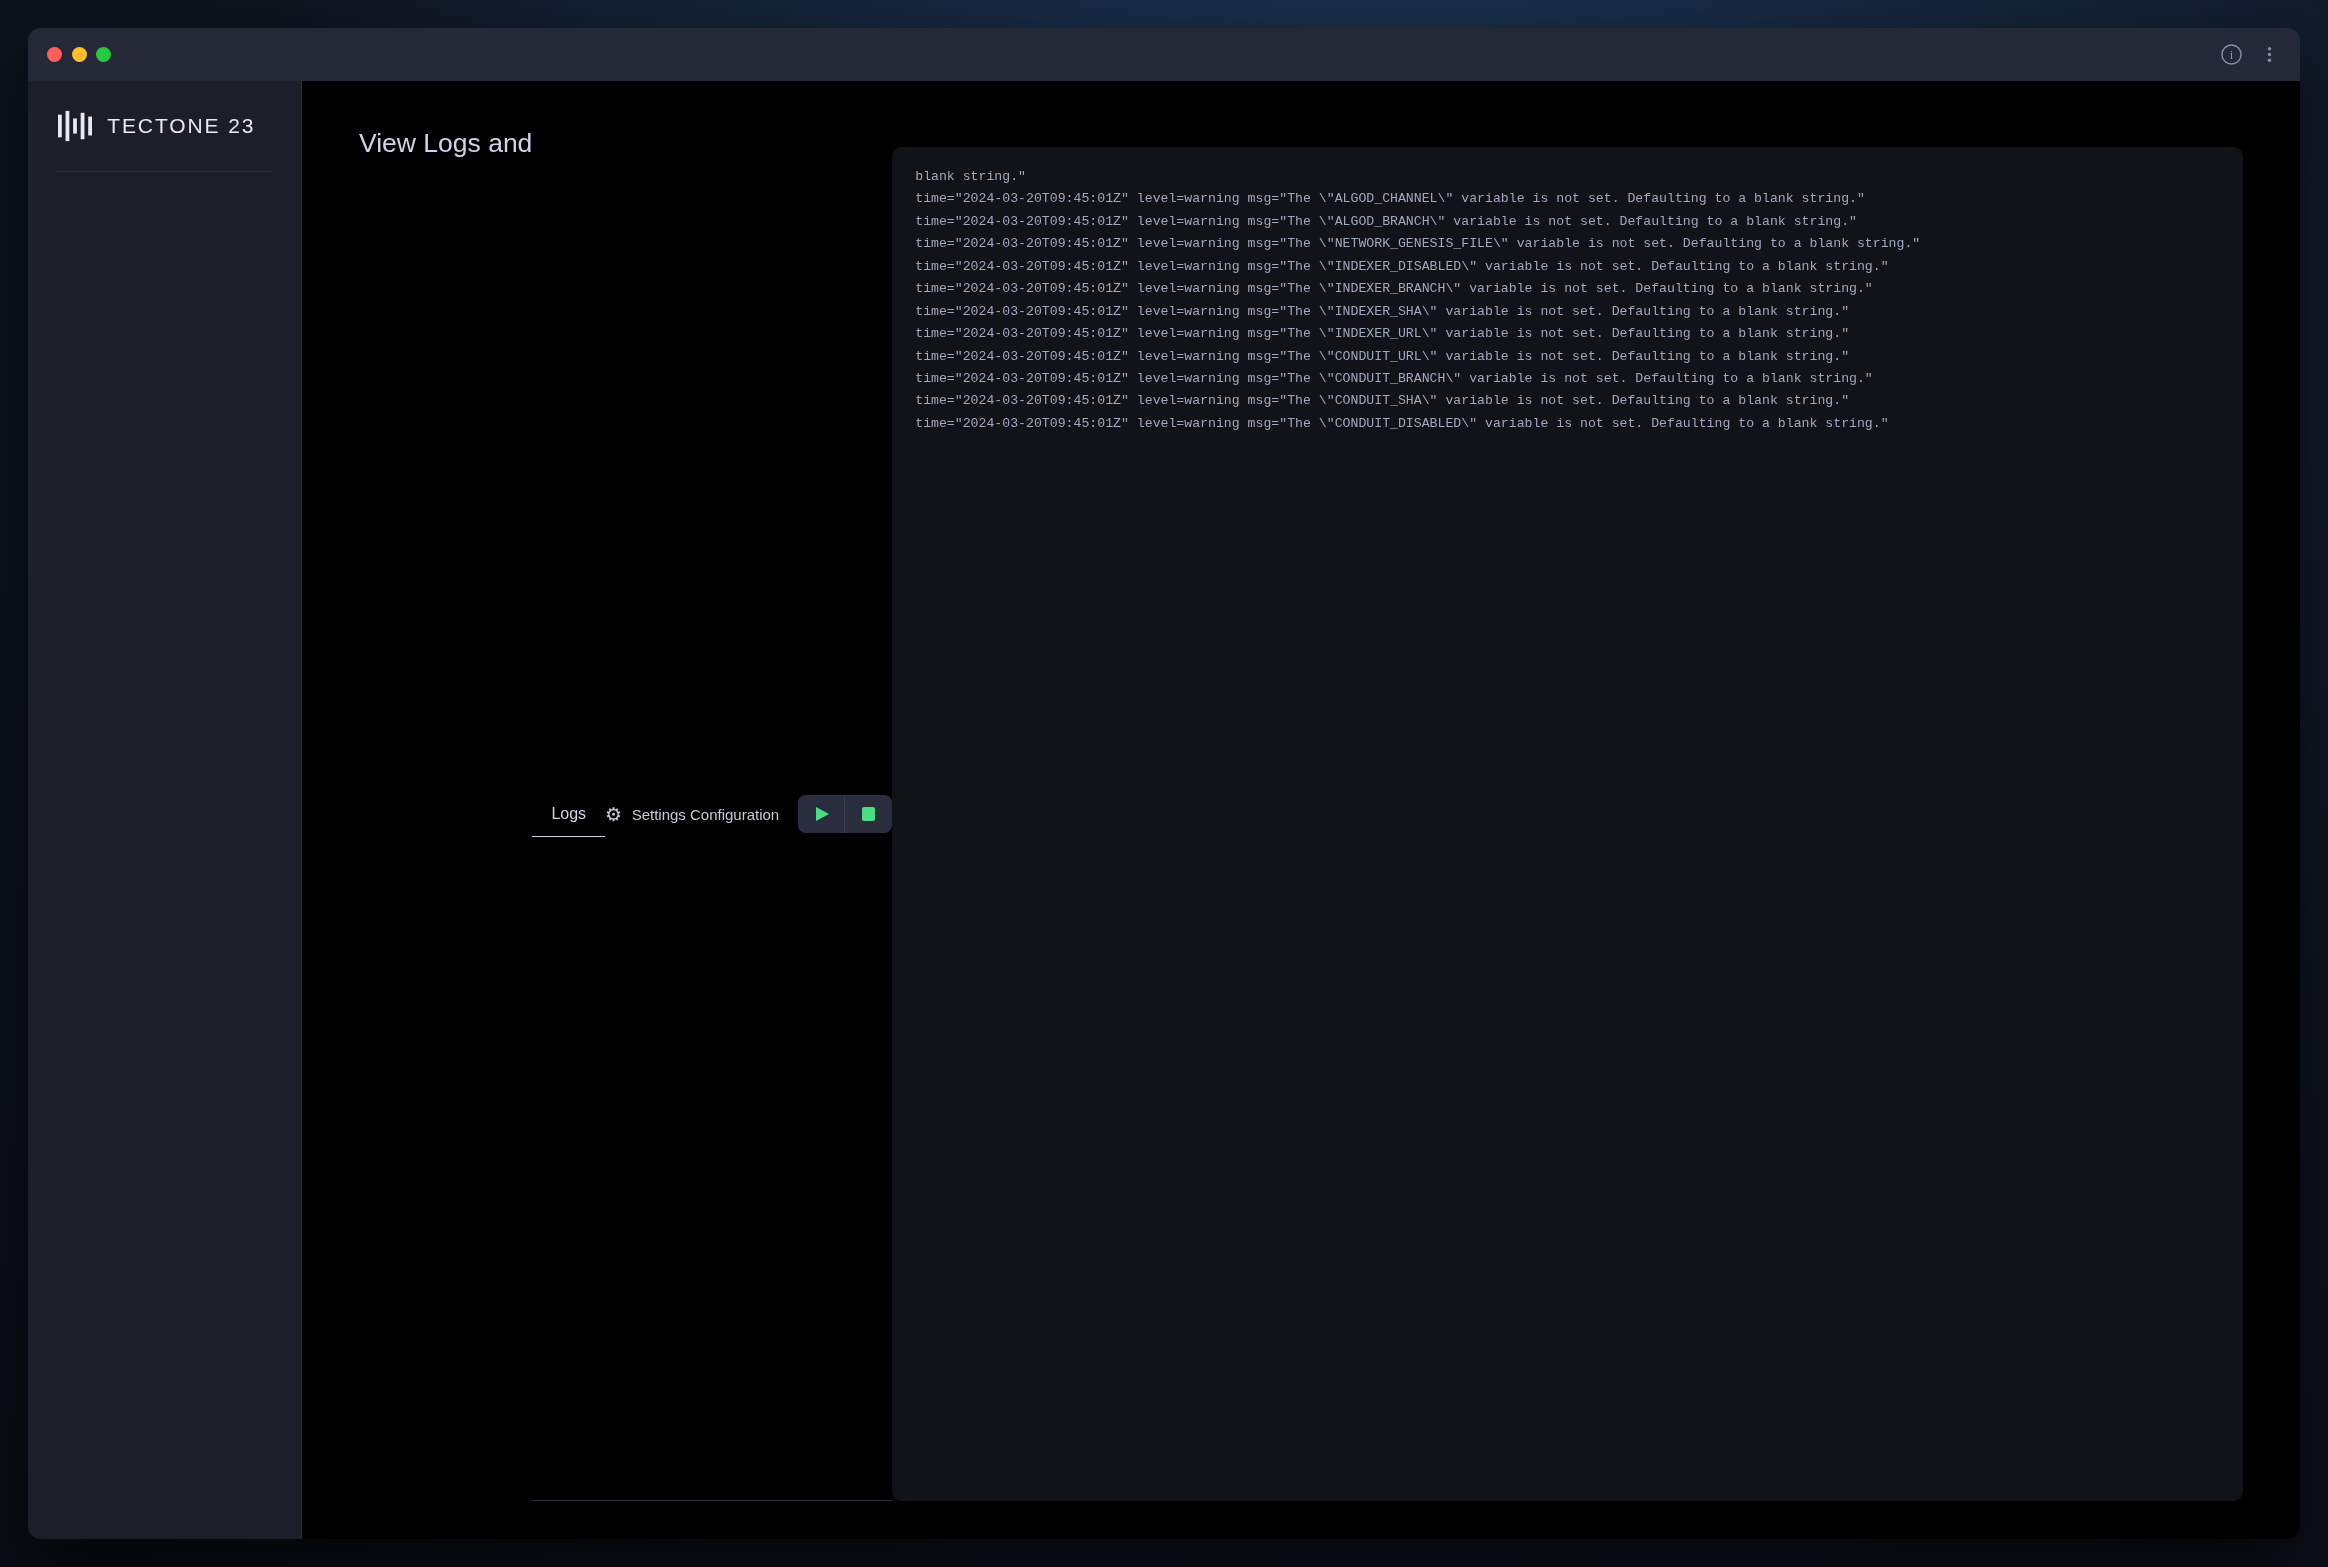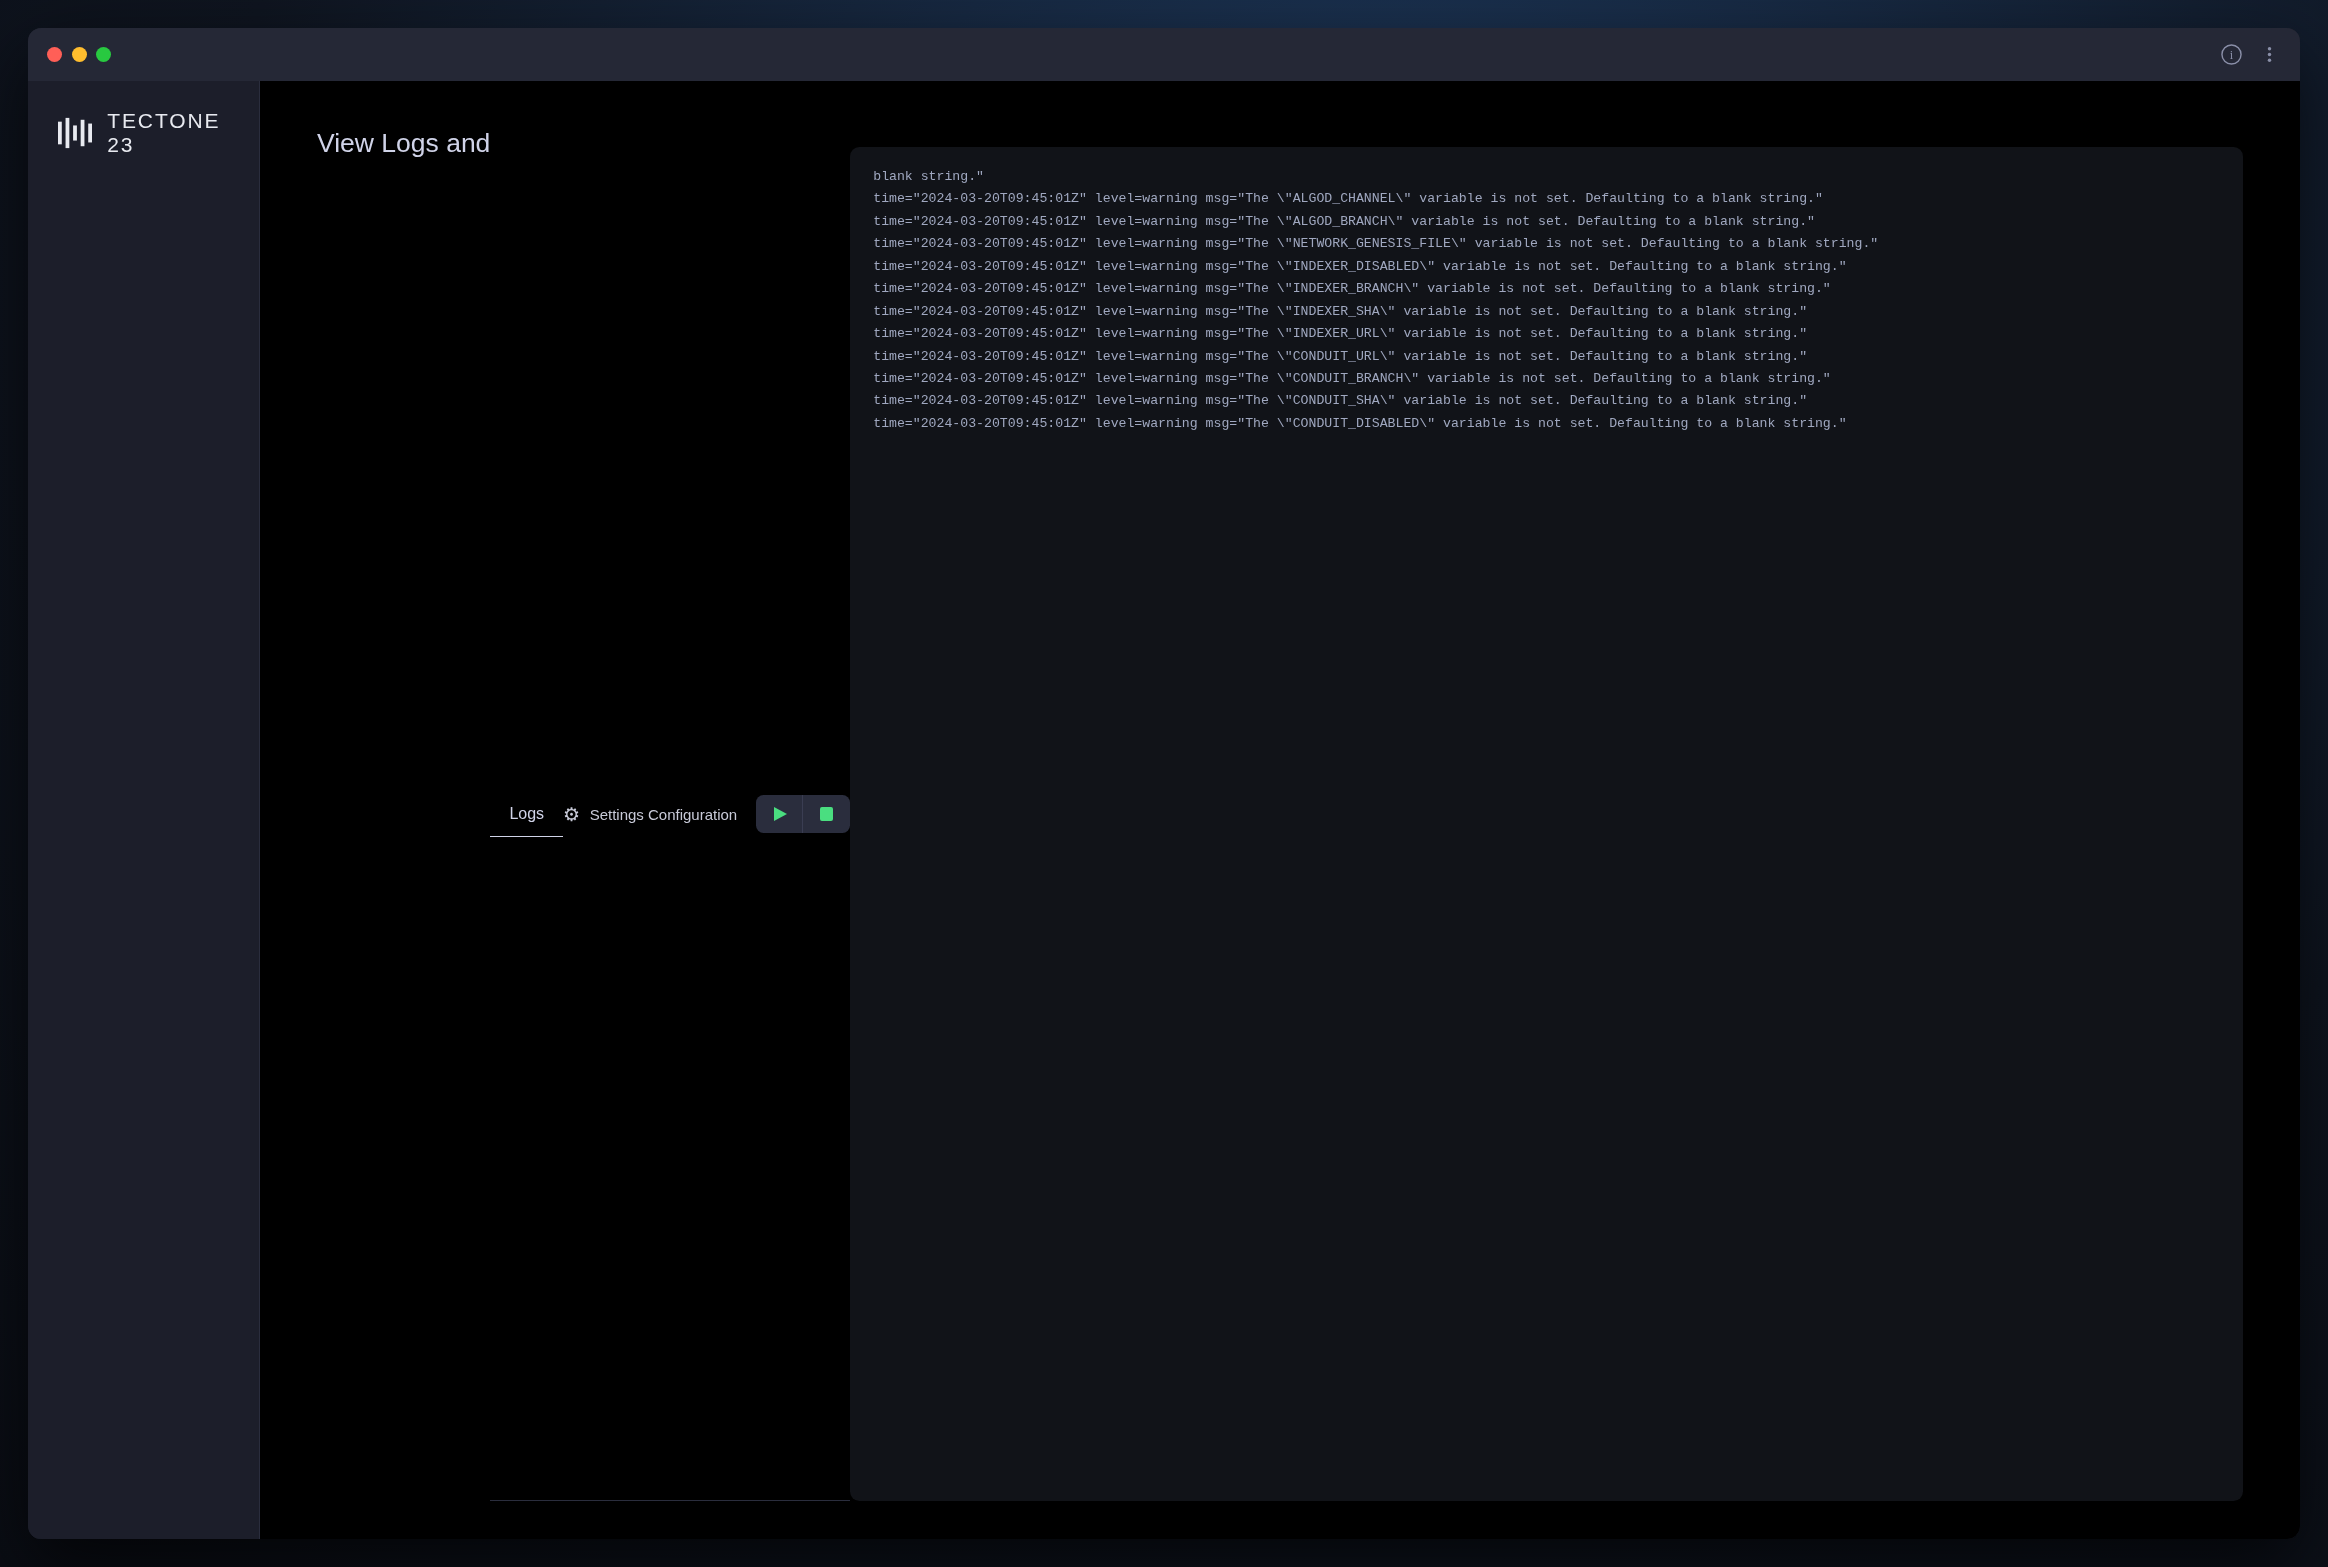--- a/index.html
+++ b/index.html
@@ -90,28 +90,27 @@
 
     
     .main-layout {
       display: flex;
       flex: 1;
       overflow: hidden;
     }
 
     
     .sidebar {
-      width: 232px;
+      width: 274px;
       background: #1c1e2a;
       flex-shrink: 0;
       padding: 28px 0 19px 0;
       display: flex;
       flex-direction: column;
       border-right: 0.9px solid #2a2d3d;
-      align-items: center;
     }
 
     .logo-area {
       padding: 0 28px 28px 28px;
       display: flex;
       align-items: center;
       gap: 13.2px;
     }
 
     .logo-icon {

